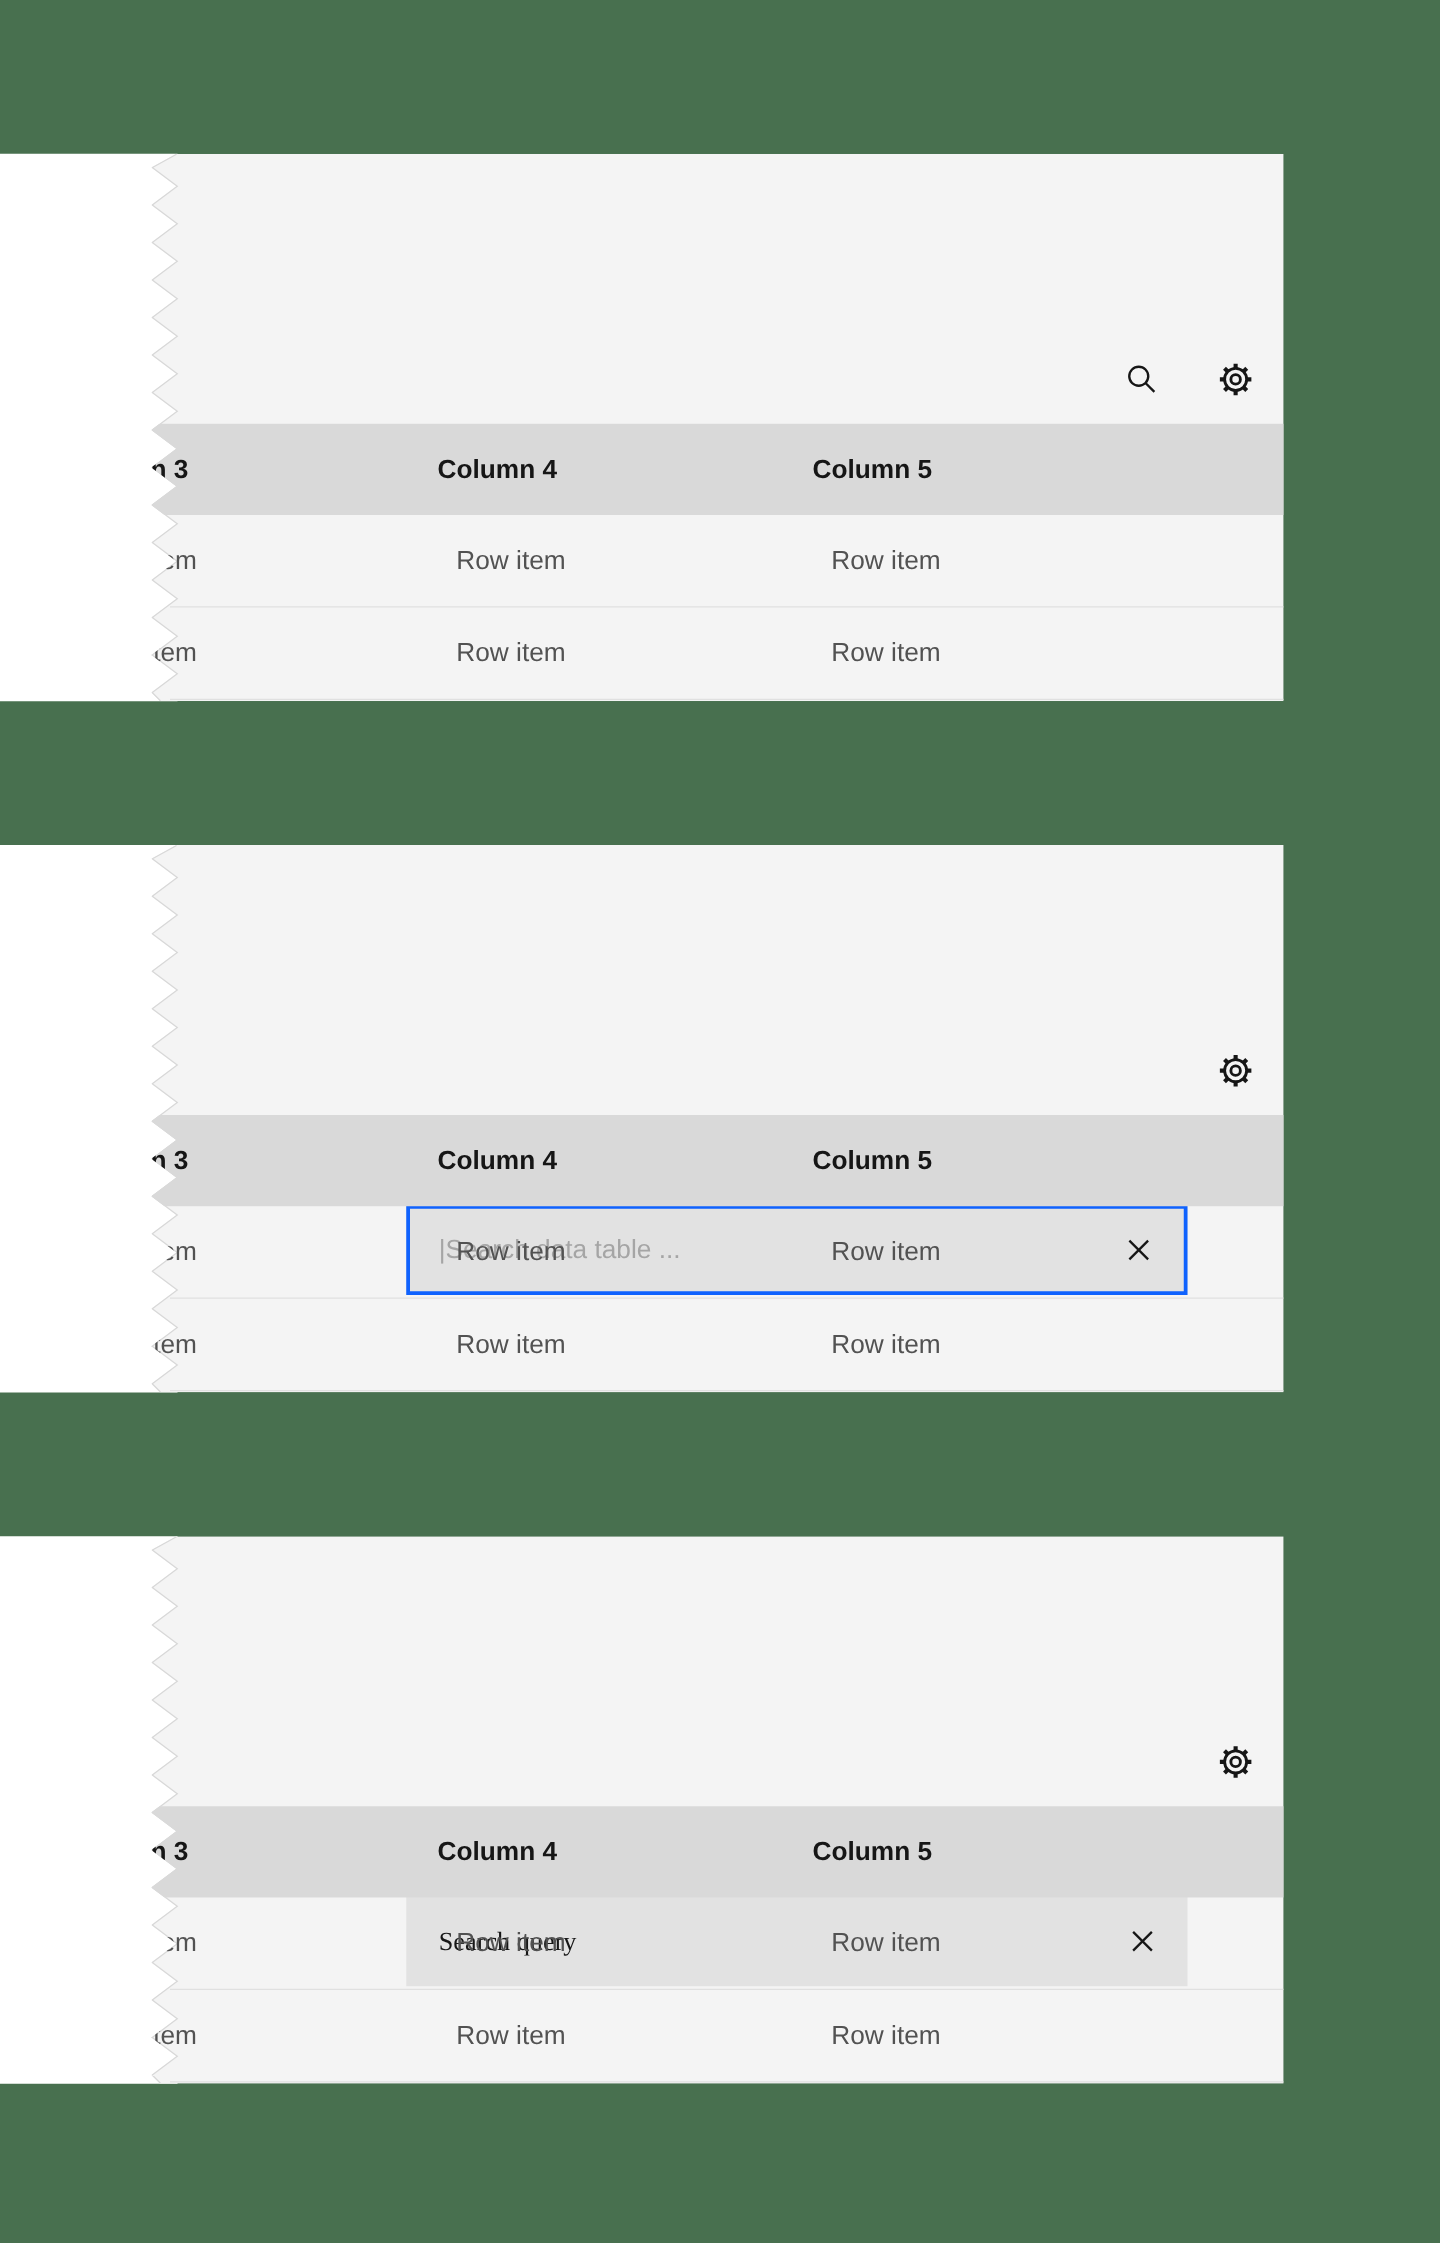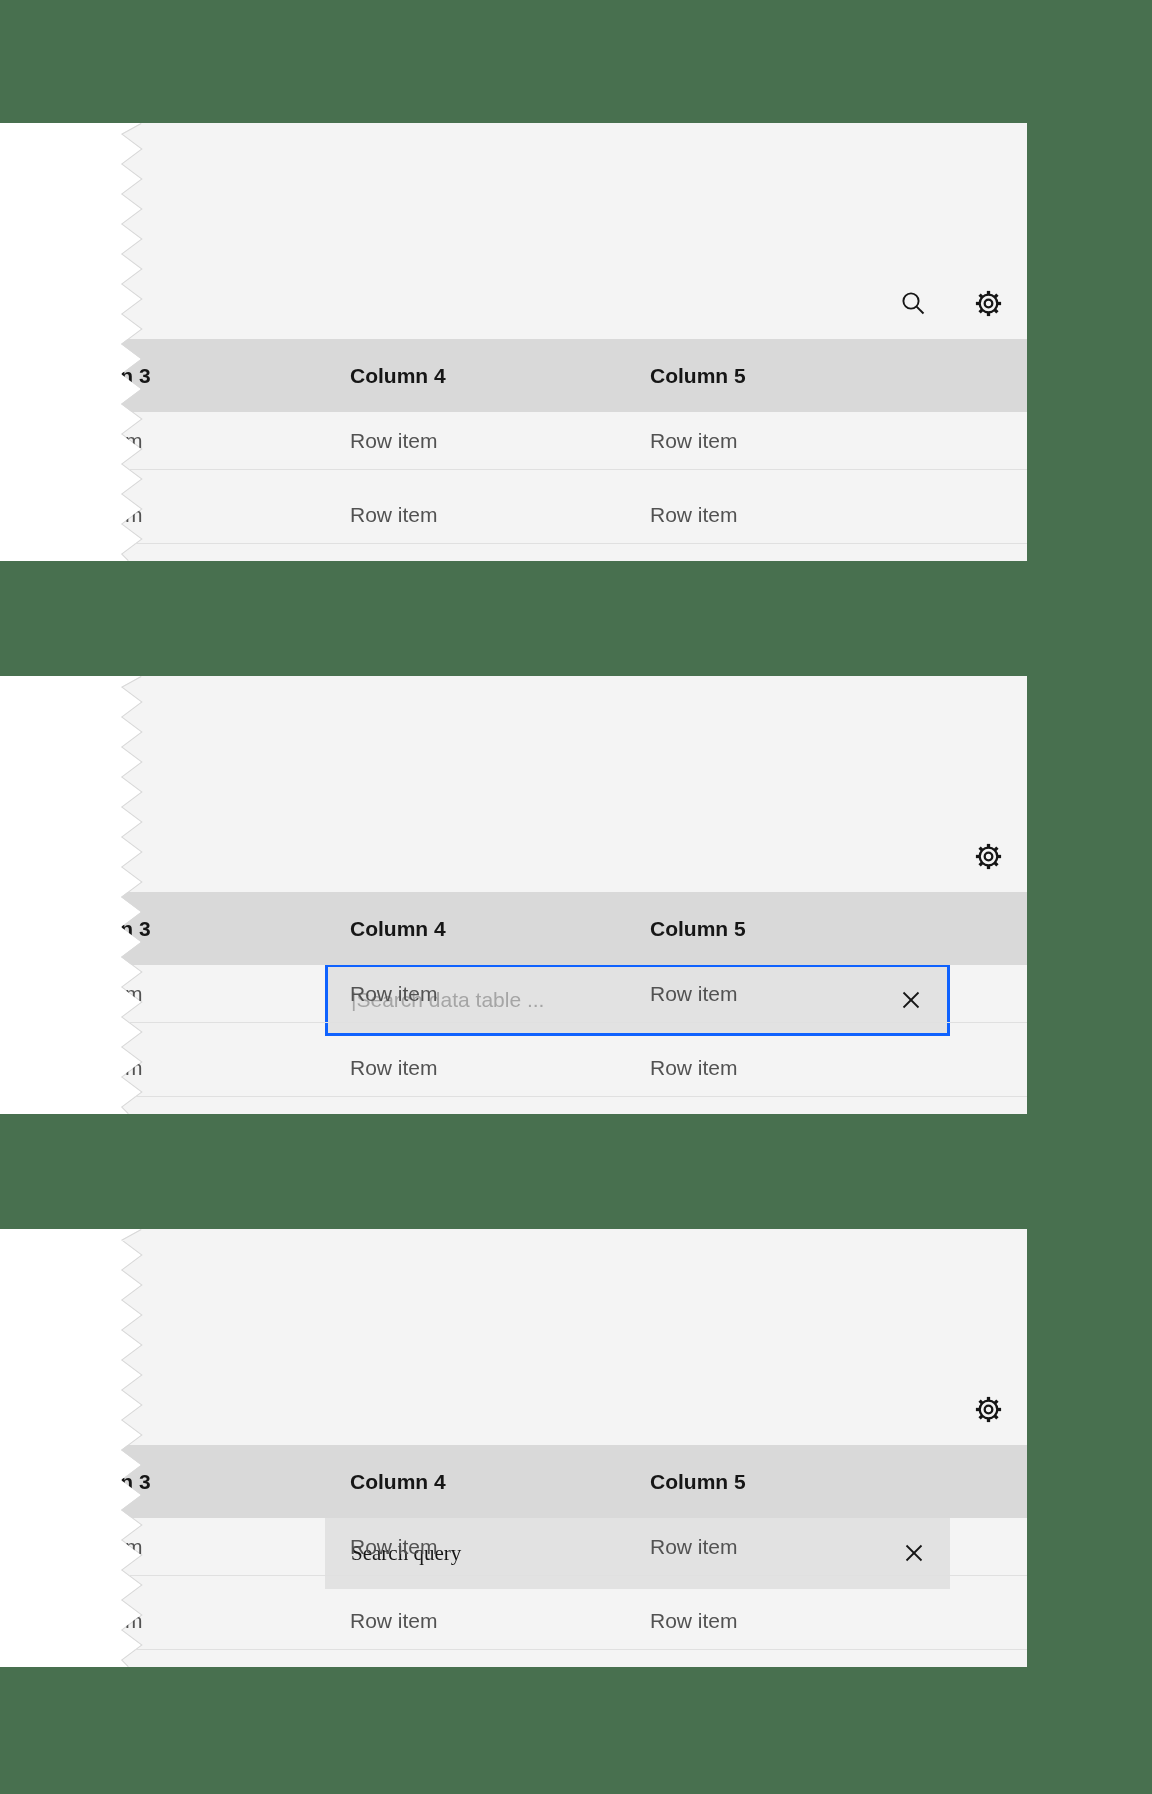--- a/index.html
+++ b/index.html
@@ -52,21 +52,21 @@
     position:absolute; right:12px; top:50%; transform:translateY(-50%);
     width:48px; height:48px; display:flex; align-items:center; justify-content:center;
     background:transparent; border:none; padding:0; cursor:pointer;
   }
 
   .thead {
     position:absolute; left:0; right:0; top:216px; height:73px;
     background:#d9d9d9;
   }
   .trow {
-    position:absolute; left:0; right:0; height:58px;
+    position:absolute; left:15px; right:0; height:74px;
     box-sizing:border-box; border-bottom:1px solid #e0e0e0;
   }
   .r1 { top:289px; }
   .r2 { top:363px; }
   .cell {
     position:absolute; top:0; height:100%;
     display:flex; align-items:center;
     font-size:21px; color:#525252; white-space:nowrap;
   }
   .thead .cell { font-weight:700; color:#161616; }

